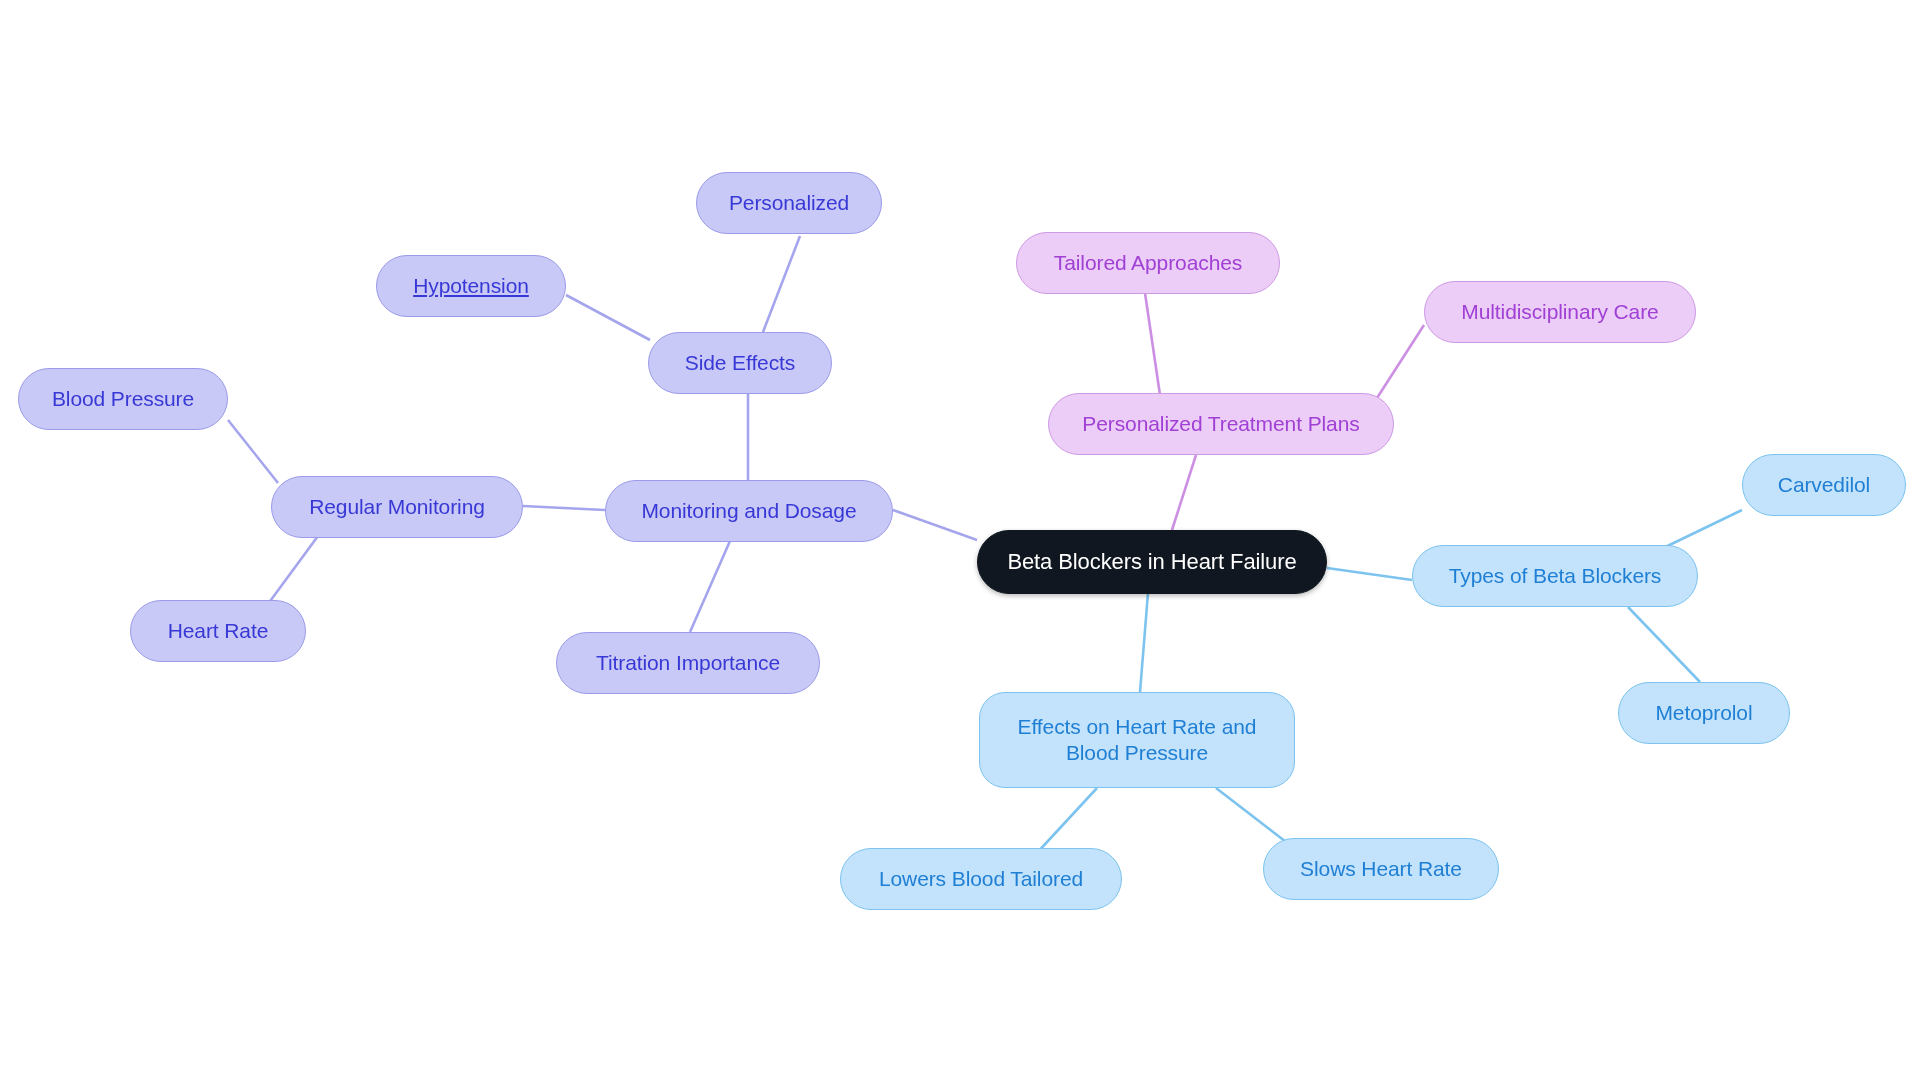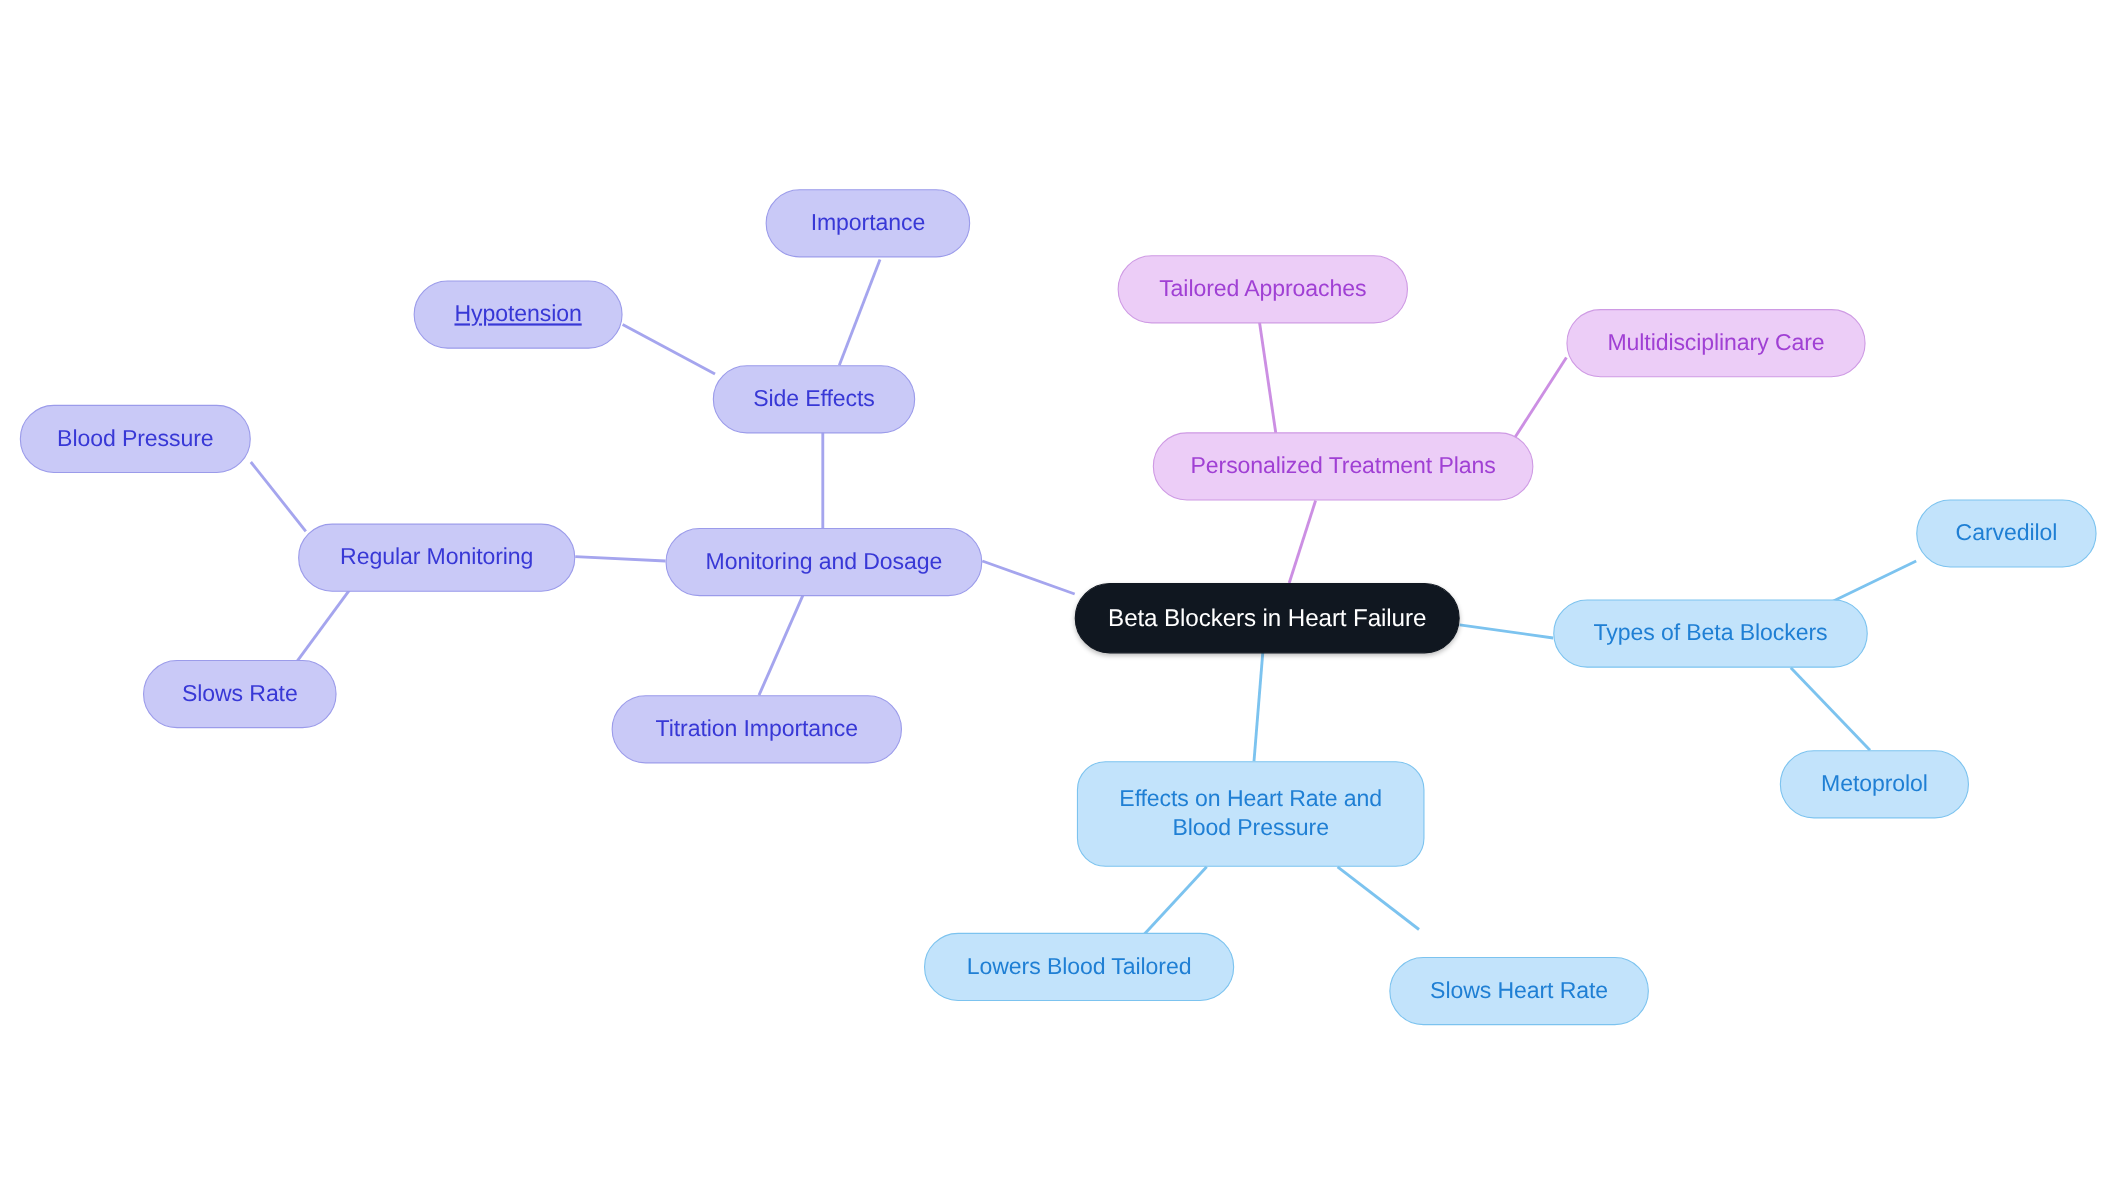--- a/index.html
+++ b/index.html
@@ -125,33 +125,33 @@
 
     <div class="node node-blue pill" style="left:1742px; top:454px; width:164px; height:62px;">Carvedilol</div>
 
     <div class="node node-blue pill" style="left:1618px; top:682px; width:172px; height:62px;">Metoprolol</div>
 
     <div class="node node-blue rounded" style="left:979px; top:692px; width:316px; height:96px;">Effects on Heart Rate and
 Blood Pressure</div>
 
     <div class="node node-blue pill" style="left:840px; top:848px; width:282px; height:62px;">Lowers Blood Tailored</div>
 
-    <div class="node node-blue pill" style="left:1263px; top:838px; width:236px; height:62px;margin-top:32px;">Slows Heart Rate</div>
+    <div class="node node-blue pill" style="left:1263px; top:838px; width:236px; height:62px;">Slows Heart Rate</div>
 
     <div class="node node-periwinkle pill" style="left:605px; top:480px; width:288px; height:62px;">Monitoring and Dosage</div>
 
     <div class="node node-periwinkle pill" style="left:271px; top:476px; width:252px; height:62px;">Regular Monitoring</div>
 
     <div class="node node-periwinkle pill" style="left:18px; top:368px; width:210px; height:62px;">Blood Pressure</div>
 
-    <div class="node node-periwinkle pill" style="left:130px; top:600px; width:176px; height:62px;">Slows Rate</div>
+    <div class="node node-periwinkle pill" style="left:130px; top:600px; width:176px; height:62px;">Heart Rate</div>
 
     <div class="node node-periwinkle pill" style="left:648px; top:332px; width:184px; height:62px;">Side Effects</div>
 
-    <div class="node node-periwinkle pill" style="left:696px; top:172px; width:186px; height:62px;">Importance</div>
+    <div class="node node-periwinkle pill" style="left:696px; top:172px; width:186px; height:62px;">Personalized</div>
 
     <div class="node node-periwinkle pill" style="left:376px; top:255px; width:190px; height:62px;text-decoration:underline;">Hypotension</div>
 
     <div class="node node-periwinkle pill" style="left:556px; top:632px; width:264px; height:62px;">Titration Importance</div>
 
     <div class="node node-violet pill" style="left:1048px; top:393px; width:346px; height:62px;text-align:right;">Personalized Treatment Plans</div>
 
     <div class="node node-violet pill" style="left:1016px; top:232px; width:264px; height:62px;">Tailored Approaches</div>
 
     <div class="node node-violet viol pill" style="left:1424px; top:281px; width:272px; height:62px;">Multidisciplinary Care</div>

